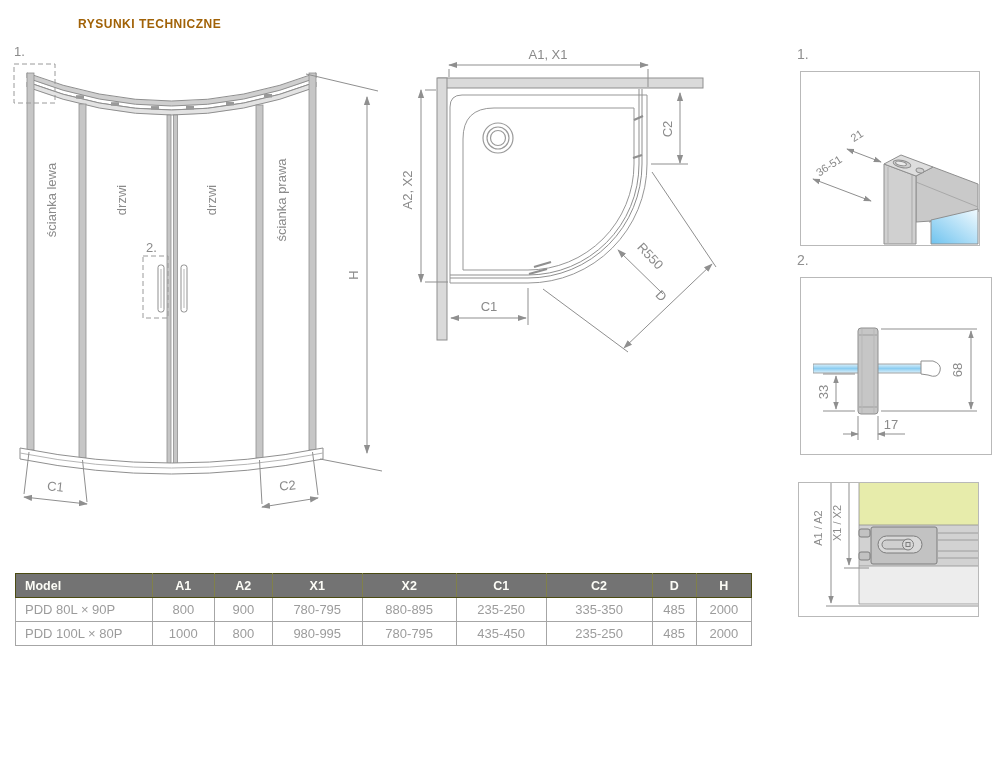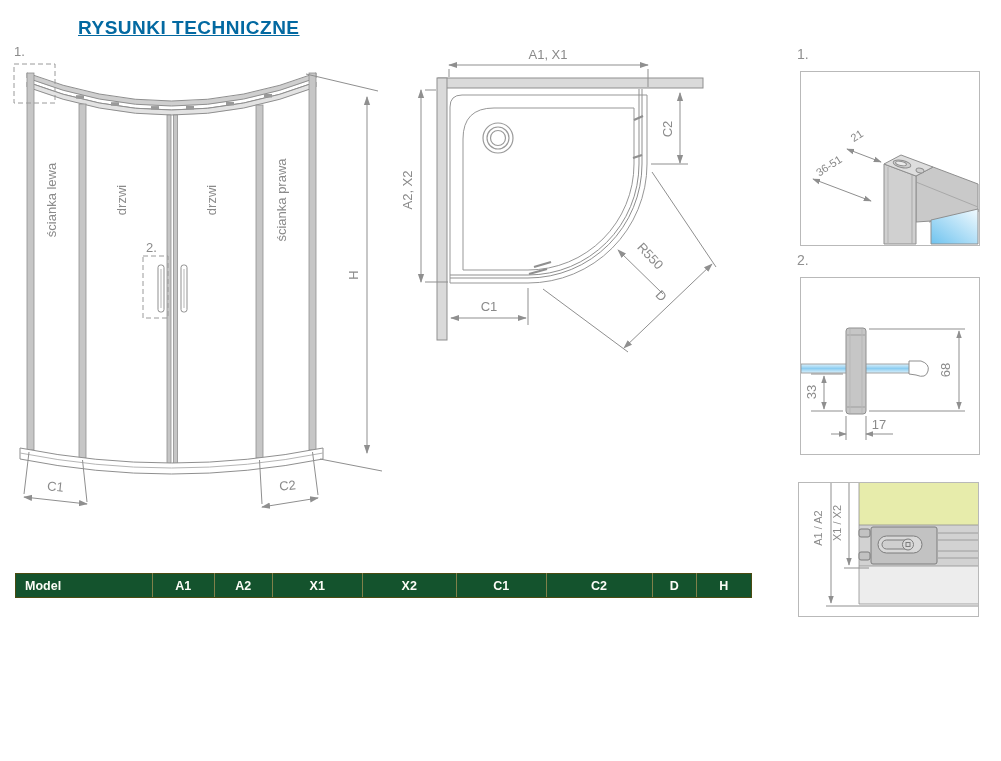--- a/index.html
+++ b/index.html
@@ -1,31 +1,31 @@
 <!DOCTYPE html>
 <html><head>
 <meta charset="utf-8">
 <style>
   html,body{margin:0;padding:0;background:#ffffff;}
   #page{position:relative;width:1001px;height:761px;background:#fff;overflow:hidden;
         font-family:"Liberation Sans", sans-serif;}
   .abs{position:absolute;}
-  #title{left:78px;top:17px;font-size:19px;font-weight:bold;letter-spacing:.5px;color:#0369a1;text-decoration:underline;}
+  #title{left:78px;top:17px;font-size:12px;font-weight:bold;letter-spacing:.5px;color:#a16207;}
   .detail-label{font-size:14px;color:#8f8f8f;}
   .detail-box{border:1px solid #b9b9b9;background:#fff;}
   svg text{font-family:"Liberation Sans", sans-serif;fill:#8a8a8a;}
   .dimtxt{font-size:13px;}
   .dimtxt-sm{font-size:11px;}
   .paneltxt{font-size:13px;}
   .mark{font-size:13px;}
   
   #spec-table{left:15px;top:573px;width:737px;}
   table{border-collapse:collapse;width:100%;table-layout:fixed;}
   th,td{border:1px solid #a6a6a6;height:23px;padding:0;font-size:13px;overflow:hidden;white-space:nowrap;}
-  thead th{background:#14532d;color:#fcfcf6;font-weight:600;font-size:12.5px;
+  thead th{background:#737373;color:#fcfcf6;font-weight:600;font-size:12.5px;
            border:1px solid #4b4b12;border-right:1px solid #80804a;}
   thead th:last-child{border-right:1px solid #4b4b12;}
   thead th.model-col{text-align:left;padding-left:9px;}
   tbody td{color:#9c9c9c;text-align:center;background:#fff;}
   tbody td.model-col{text-align:left;padding-left:9px;}
 </style>
 </head>
 <body>
 
 <div id="page">
@@ -208,21 +208,21 @@
       <g stroke="#8f8f8f" stroke-width="1" fill="none">
         <line x1="46" y1="77" x2="80" y2="90" marker-start="url(#ar-d1)" marker-end="url(#ar-d1)"></line>
         <line x1="12" y1="107" x2="70" y2="129" marker-start="url(#ar-d1)" marker-end="url(#ar-d1)"></line>
       </g>
       <text class="dimtxt-sm" transform="rotate(-33 58 67)" x="58" y="67" text-anchor="middle">21</text>
       <text class="dimtxt-sm" transform="rotate(-33 30 97)" x="30" y="97" text-anchor="middle">36-51</text>
     </svg>
   </div>
 
   <div class="abs detail-label" style="left:797px;top:252px;">2.</div>
-  <div class="abs detail-box" style="left:800px;top:277px;width:178px;height:176px;">
+  <div class="abs detail-box" style="left:800px;top:277px;width:178px;height:176px;padding-left:12px;">
     <svg width="178" height="176" viewBox="0 0 178 176">
       <defs>
         <marker id="ar-d2" viewBox="0 0 10 10" refX="9" refY="5" markerWidth="8" markerHeight="8" orient="auto-start-reverse">
           <path d="M0,1.5 L10,5 L0,8.5 Z" fill="#8f8f8f"></path>
         </marker>
         <linearGradient id="glass2" x1="0" y1="0" x2="0" y2="1">
           <stop offset="0" stop-color="#dcf1fb"></stop>
             <stop offset="0.5" stop-color="#8ccdf1"></stop>
             <stop offset="1" stop-color="#dcf1fb"></stop>
         </linearGradient>
@@ -320,17 +320,39 @@
           <th>A2</th>
           <th>X1</th>
           <th>X2</th>
           <th>C1</th>
           <th>C2</th>
           <th>D</th>
           <th>H</th>
         </tr>
       </thead>
       <tbody>
+        <tr>
+          <td class="model-col">PDD 80L × 90P</td>
+          <td>800</td>
+          <td>900</td>
+          <td>780-795</td>
+          <td>880-895</td>
+          <td>235-250</td>
+          <td>335-350</td>
+          <td>485</td>
+          <td>2000</td>
+        </tr>
+        <tr>
+          <td class="model-col">PDD 100L × 80P</td>
+          <td>1000</td>
+          <td>800</td>
+          <td>980-995</td>
+          <td>780-795</td>
+          <td>435-450</td>
+          <td>235-250</td>
+          <td>485</td>
+          <td>2000</td>
+        </tr>
       </tbody>
     </table>
   </div>
 
 </div>
 
 </body></html>

